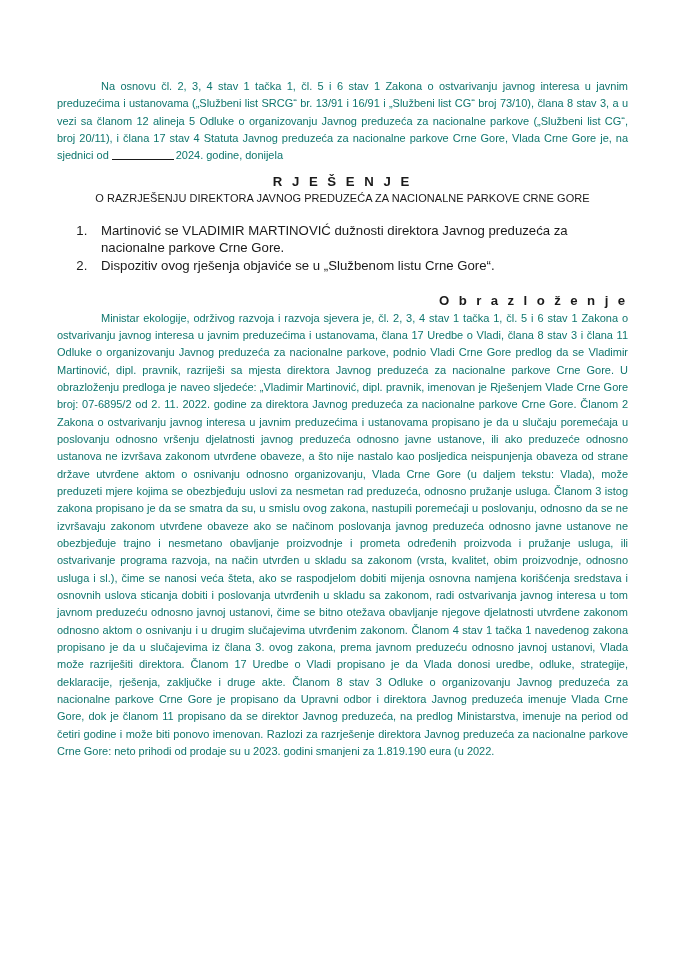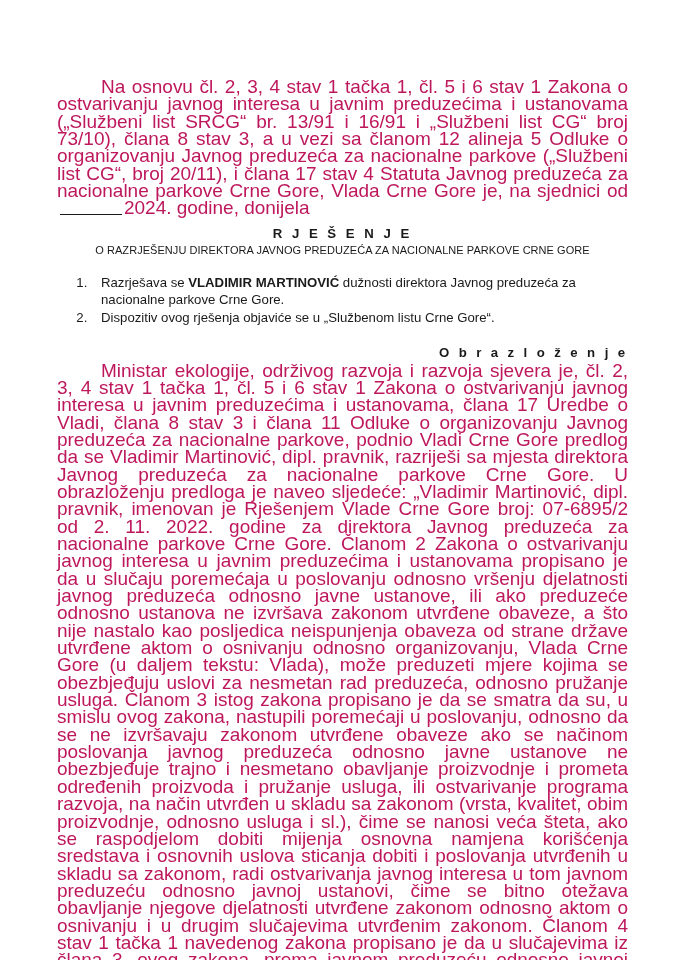--- a/index.html
+++ b/index.html
@@ -21,27 +21,27 @@
     height: 960px;
     background: #ffffff;
     box-sizing: border-box;
     padding: 78px 51px 0 57px;
   }
   .doc-body {
     width: 571px;
   }
   p.para {
     margin: 0;
-    font-size: 19px;
+    font-size: 11px;
     line-height: 17.35px;
     text-align: justify;
     text-justify: inter-word;
     letter-spacing: -0.02px;
     word-spacing: 0px;
-    color: #be185d;
+    color: #0f766e;
   }
   p.para.indent {
     text-indent: 44px;
   }
   .blank-line {
     display: inline-block;
     width: 62px;
     border-bottom: 1.6px solid #1a1a1a;
     margin: 0 2px -1px 3px;
     vertical-align: baseline;
@@ -85,37 +85,37 @@
     margin-top: 18px;
     text-align: right;
     font-size: 13.2px;
     font-weight: bold;
     letter-spacing: 2.9px;
     line-height: 17.6px;
   }
   .explanation {
     margin-top: 17px;
   }
-  b, strong { font-weight: bold; }
+  b, strong { font-weight: normal; }
 </style>
 </head>
 <body>
 
 <div class="page">
   <div class="doc-body">
 
     <p class="para indent"><span>Na osnovu čl. 2, 3, 4 stav 1 tačka 1, čl. 5 i 6 stav 1 Zakona o ostvarivanju javnog interesa u javnim preduzećima i ustanovama („Službeni list SRCG“ br. 13/91 i 16/91 i „Službeni list CG“ broj 73/10), člana 8 stav 3, a u vezi sa članom 12 alineja 5 Odluke o organizovanju Javnog preduzeća za nacionalne parkove („Službeni list CG“, broj 20/11), i člana 17 stav 4 Statuta Javnog preduzeća za nacionalne parkove Crne Gore, Vlada Crne Gore je, na sjednici od</span><span class="blank-line"></span><span>2024. godine, donijela</span></p>
 
     <div class="title-block">
       <span class="title-main">R J E Š E N J E</span>
       <span class="title-sub">O RAZRJEŠENJU DIREKTORA JAVNOG PREDUZEĆA ZA NACIONALNE PARKOVE CRNE GORE</span>
     </div>
 
     <ol class="disposition">
-      <li><span>Razrješava se </span><b>VLADIMIR MARTINOVIĆ</b><span> dužnosti direktora Javnog preduzeća za nacionalne parkove Crne Gore.</span></li>
+      <li><span>Martinović se </span><b>VLADIMIR MARTINOVIĆ</b><span> dužnosti direktora Javnog preduzeća za nacionalne parkove Crne Gore.</span></li>
       <li><span>Dispozitiv ovog rješenja objaviće se u „Službenom listu Crne Gore“.</span></li>
     </ol>
 
     <div class="section-heading">O b r a z l o ž e n j e</div>
 
     <p class="para indent explanation">Ministar ekologije, održivog razvoja i razvoja sjevera  je, čl. 2, 3, 4 stav 1 tačka 1, čl. 5 i 6 stav 1 Zakona o ostvarivanju javnog interesa u javnim preduzećima i ustanovama, člana 17 Uredbe o Vladi, člana 8 stav 3 i člana 11 Odluke o organizovanju Javnog preduzeća za nacionalne parkove, podnio Vladi Crne Gore predlog da se Vladimir Martinović, dipl. pravnik, razriješi sa mjesta direktora Javnog preduzeća za nacionalne parkove Crne Gore. U obrazloženju predloga je naveo sljedeće: „Vladimir Martinović, dipl. pravnik, imenovan je Rješenjem Vlade Crne Gore broj: 07-6895/2 od 2. 11. 2022. godine za direktora Javnog preduzeća za nacionalne parkove Crne Gore. Članom 2 Zakona o ostvarivanju javnog interesa u javnim preduzećima i ustanovama propisano je da u slučaju poremećaja u poslovanju odnosno vršenju djelatnosti javnog preduzeća odnosno javne ustanove, ili ako preduzeće odnosno ustanova ne izvršava zakonom utvrđene obaveze, a što nije nastalo kao posljedica neispunjenja obaveza od strane države utvrđene aktom o osnivanju odnosno organizovanju, Vlada Crne Gore (u daljem tekstu: Vlada), može preduzeti mjere kojima se obezbjeđuju uslovi za nesmetan rad preduzeća, odnosno pružanje usluga. Članom 3 istog zakona propisano je da se smatra da su, u smislu ovog zakona, nastupili poremećaji u poslovanju, odnosno da se ne izvršavaju zakonom utvrđene obaveze ako se načinom poslovanja javnog preduzeća odnosno javne ustanove ne obezbjeđuje trajno i nesmetano obavljanje proizvodnje i prometa određenih proizvoda i pružanje usluga, ili ostvarivanje programa razvoja, na način utvrđen u skladu sa zakonom (vrsta, kvalitet, obim proizvodnje, odnosno usluga i sl.), čime se nanosi veća šteta, ako se raspodjelom dobiti mijenja osnovna namjena korišćenja sredstava i osnovnih uslova sticanja dobiti i poslovanja utvrđenih u skladu sa zakonom, radi ostvarivanja javnog interesa u tom javnom preduzeću odnosno javnoj ustanovi, čime se bitno otežava obavljanje njegove djelatnosti utvrđene zakonom odnosno aktom o osnivanju i u drugim slučajevima utvrđenim zakonom. Članom 4 stav 1 tačka 1 navedenog zakona propisano je da u slučajevima iz člana 3. ovog zakona, prema javnom preduzeću odnosno javnoj ustanovi, Vlada može razriješiti direktora. Članom 17 Uredbe o Vladi propisano je da Vlada donosi uredbe, odluke, strategije, deklaracije, rješenja, zaključke i druge akte. Članom 8 stav 3 Odluke o organizovanju Javnog preduzeća za nacionalne parkove Crne Gore je propisano da Upravni odbor i direktora Javnog preduzeća imenuje Vlada Crne Gore, dok je članom 11 propisano da se direktor Javnog preduzeća, na predlog Ministarstva, imenuje na period od četiri godine i može biti ponovo imenovan. Razlozi za razrješenje direktora Javnog preduzeća za nacionalne parkove Crne Gore: neto prihodi od prodaje su u 2023. godini smanjeni za 1.819.190 eura (u 2022.</p>
 
   </div>
 </div>
 

